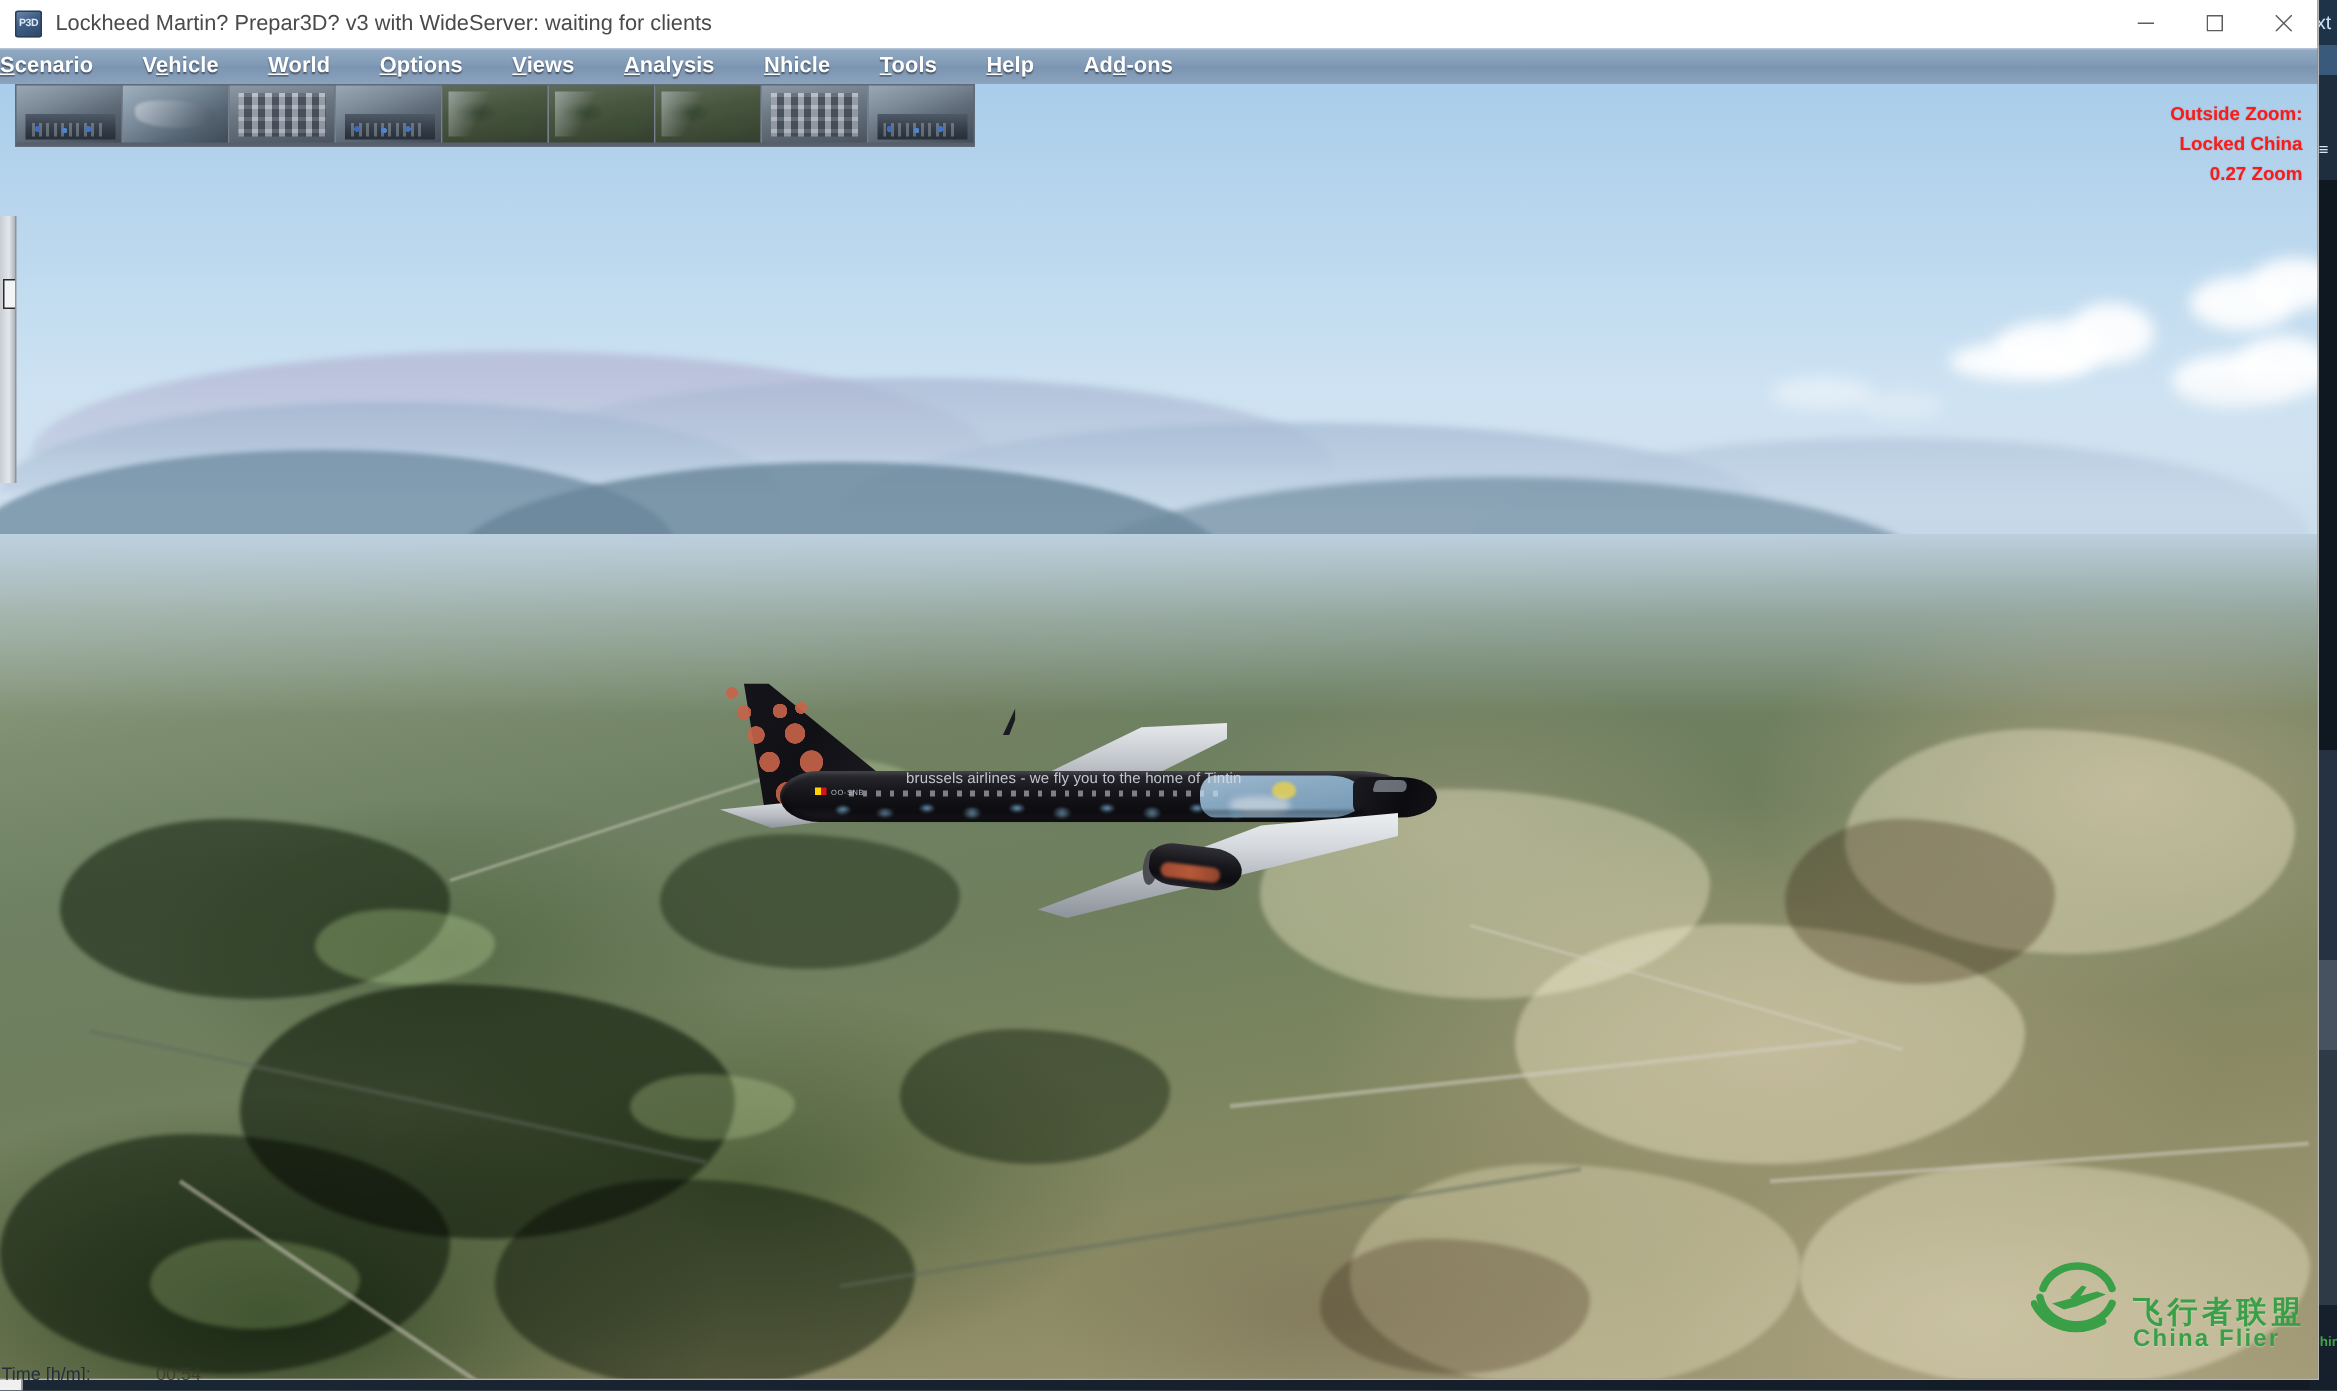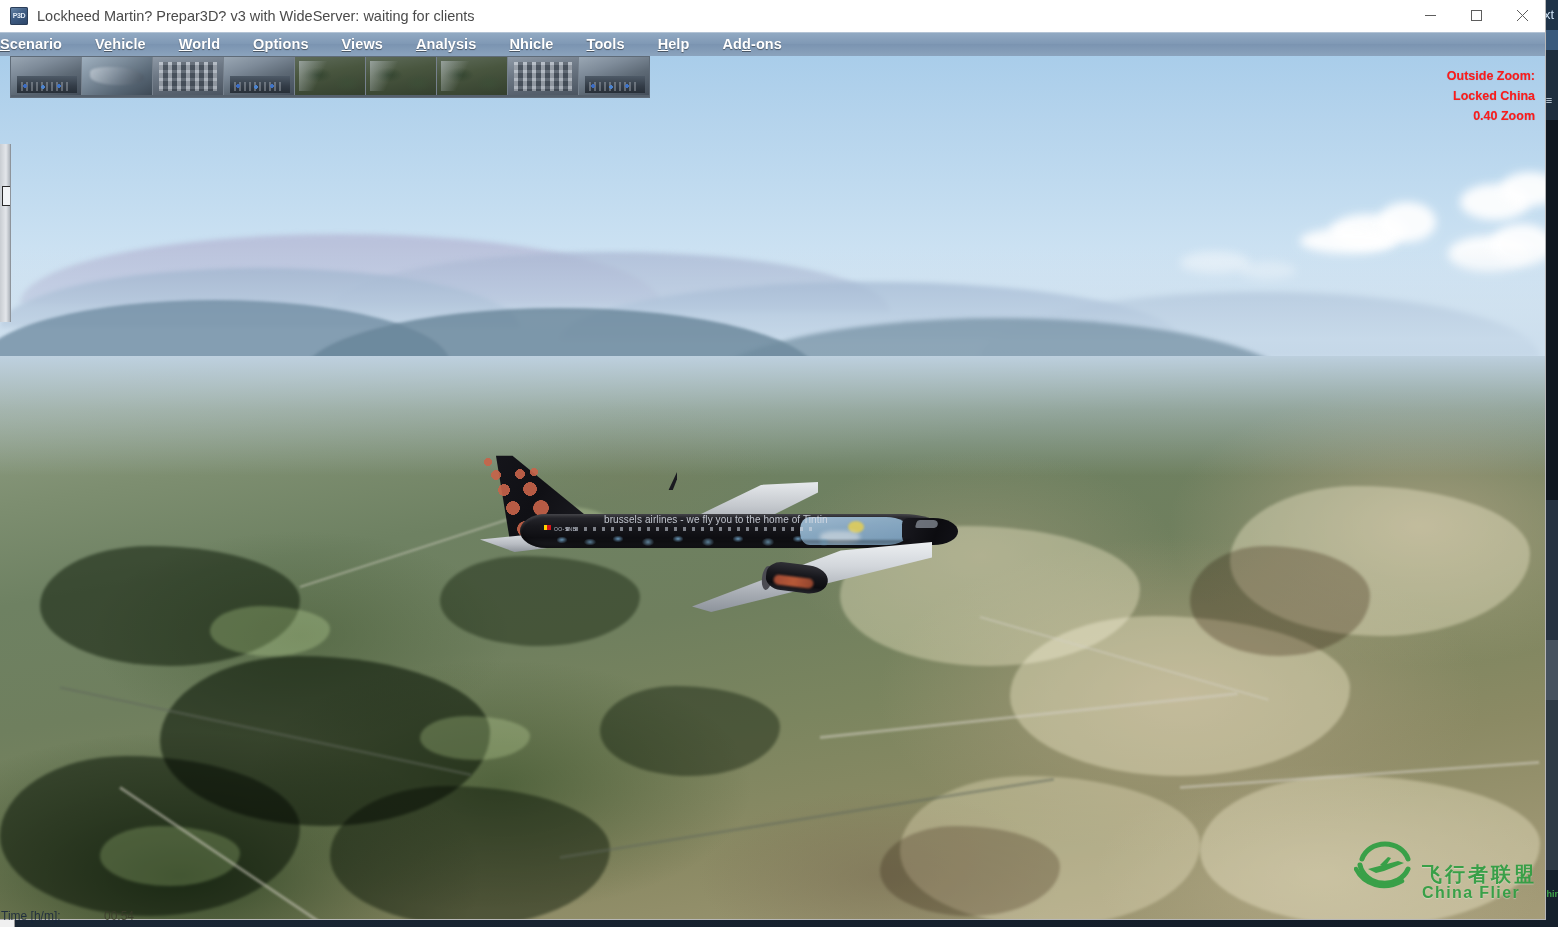--- a/index.html
+++ b/index.html
@@ -744,21 +744,21 @@
         <div class="ac-smurfs"></div>
         <div class="ac-shadow-belly"></div>
         <div class="ac-wing-near"></div>
         <div class="ac-engine-inlet"></div>
         <div class="ac-engine"></div>
       </div>
 
       <div class="hud">
         <div>Outside Zoom:</div>
         <div>Locked China</div>
-        <div>0.40 Zoom</div>
+        <div>0.27 Zoom</div>
       </div>
 
       <div class="thumb-strip">
         <div class="thumb t-vc"></div>
         <div class="thumb t-ext"></div>
         <div class="thumb t-panel"></div>
         <div class="thumb t-vc"></div>
         <div class="thumb t-top"></div>
         <div class="thumb t-top"></div>
         <div class="thumb t-top"></div>

